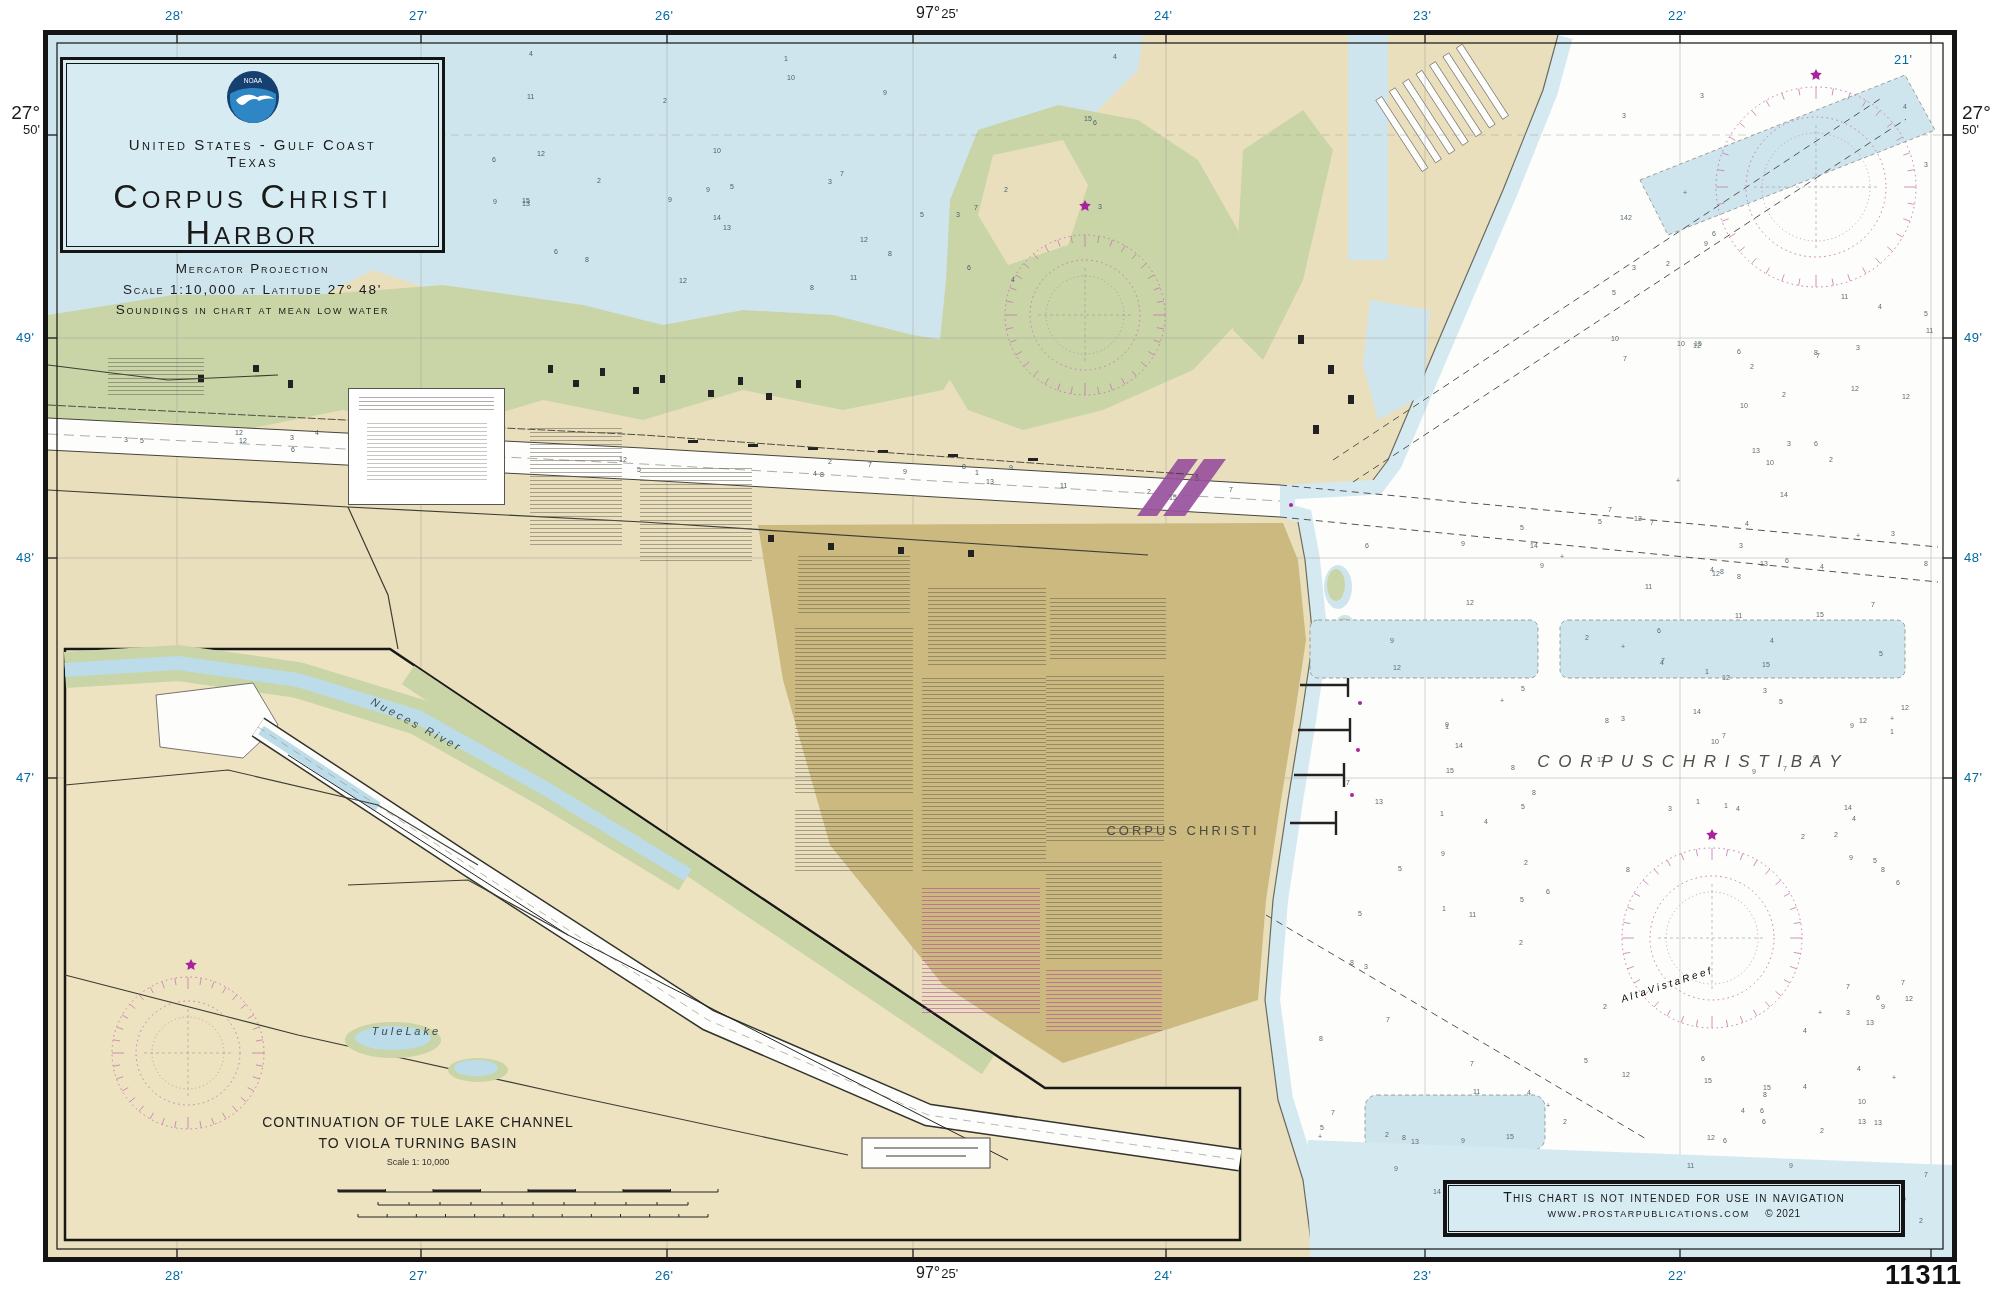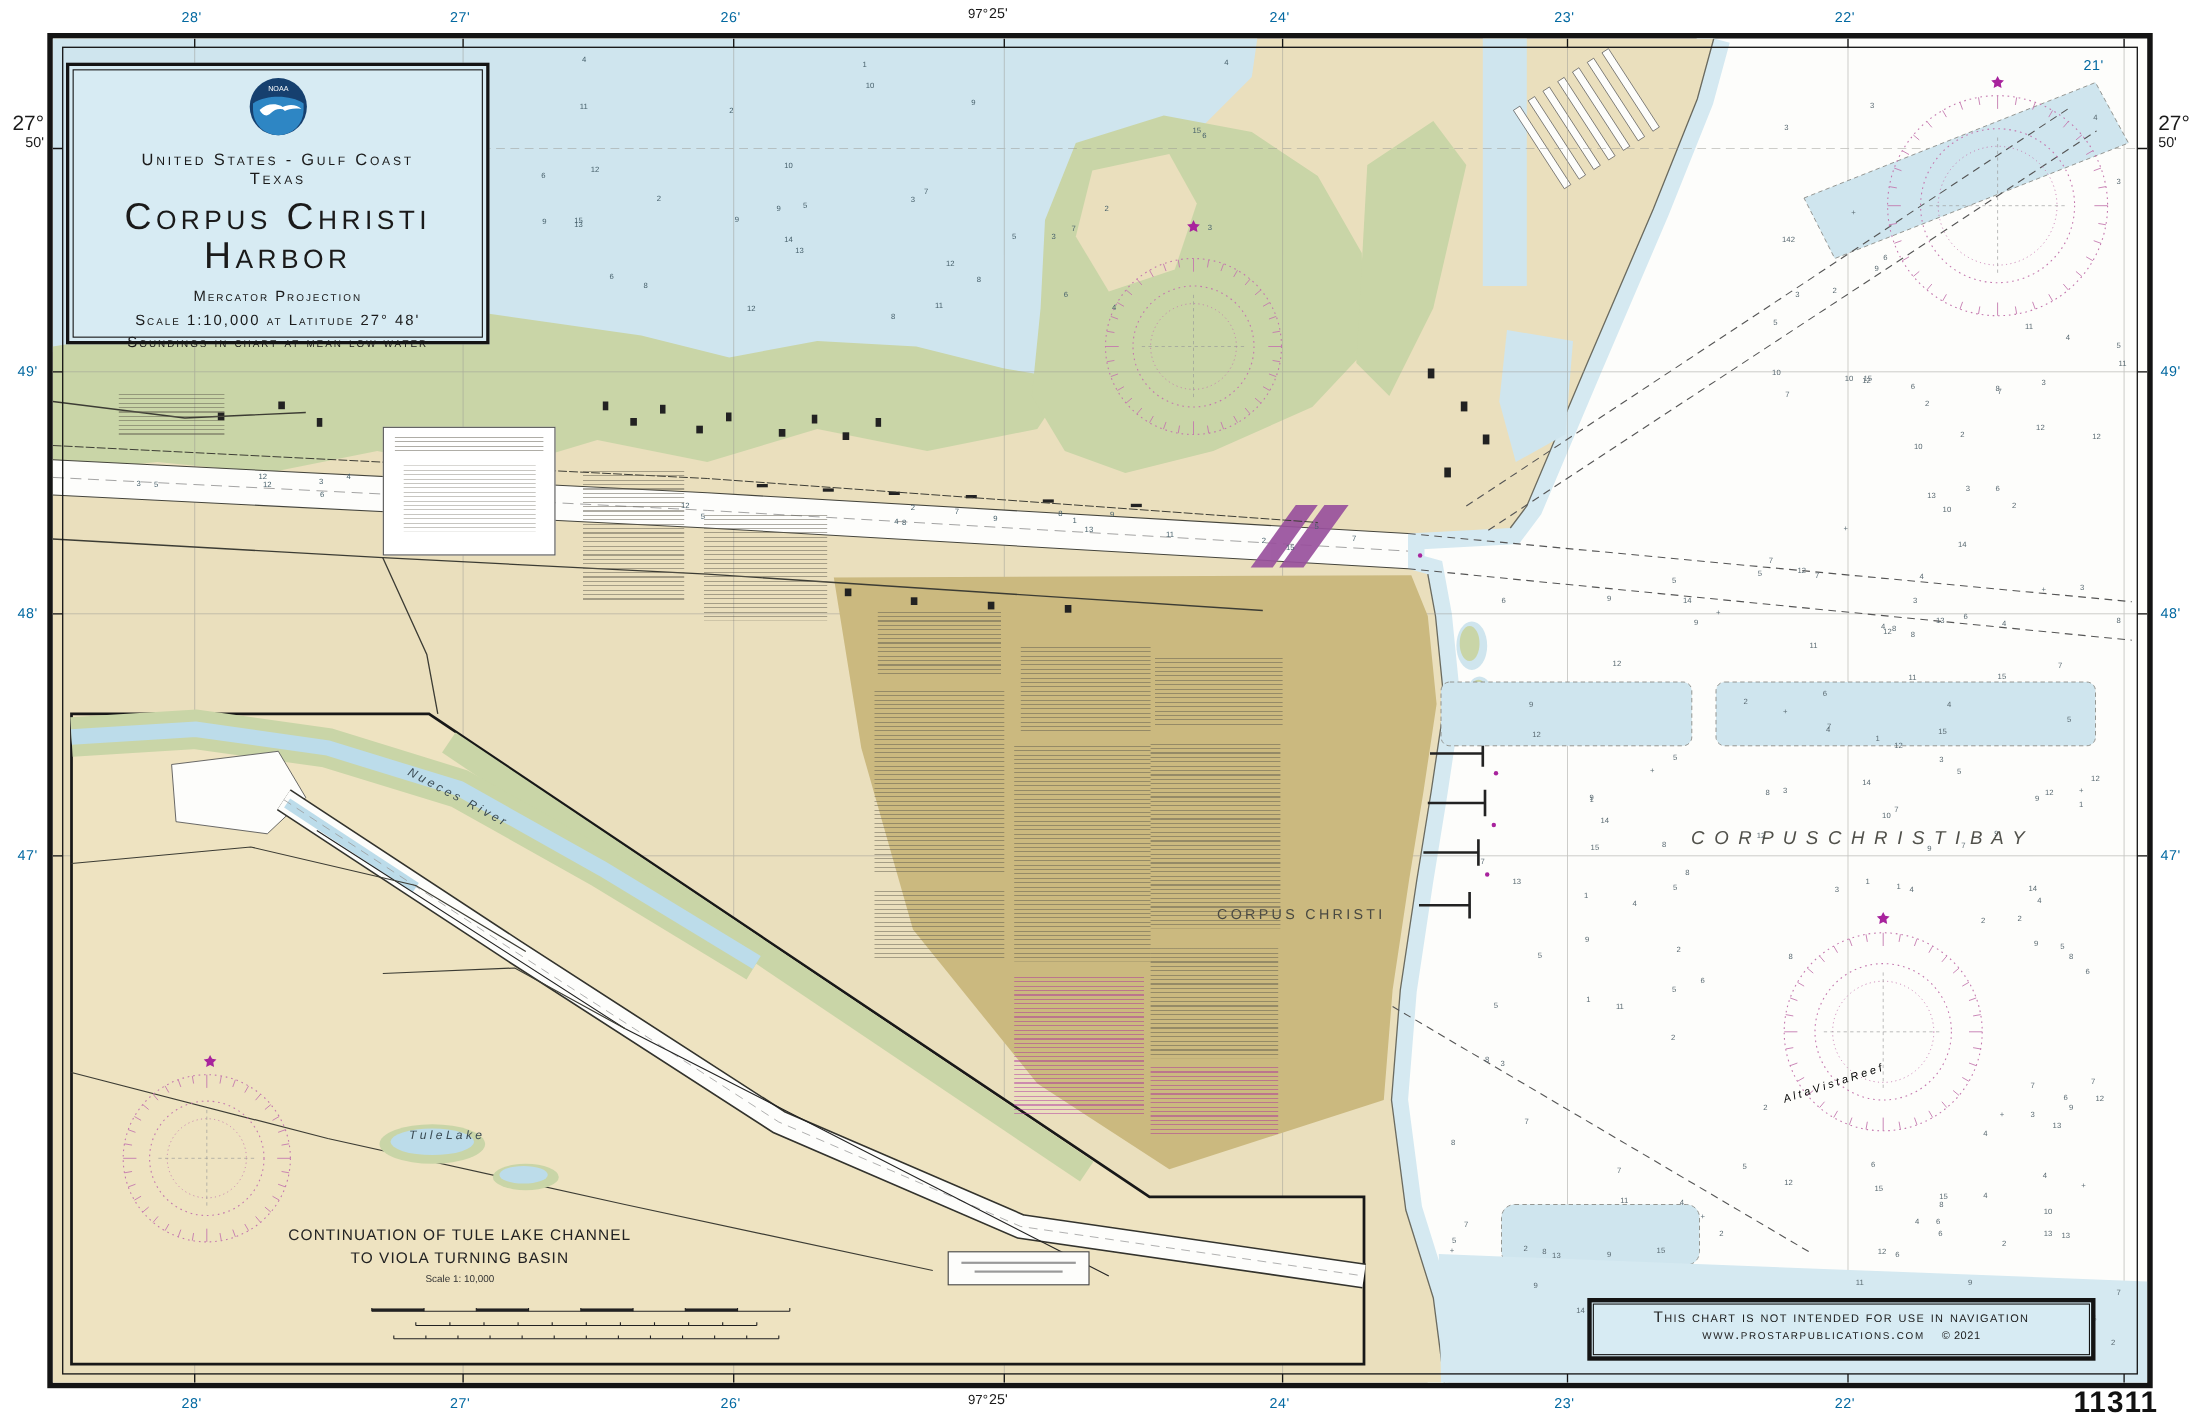--- a/index.html
+++ b/index.html
@@ -4,28 +4,28 @@
 <style>
   html,body{margin:0;padding:0;background:#fff;}
   .stage{position:relative;width:2000px;height:1294px;background:#fff;overflow:hidden;
          font-family:"Liberation Sans",sans-serif;color:#1a1a1a;}
   .frame{position:absolute;left:43px;top:30px;width:1914px;height:1232px;
          border:5px solid #141414;box-sizing:border-box;background:#fdfdfb;}
   .frame svg{display:block;}
   
   .glab{position:absolute;font-size:13px;color:#0369a1;letter-spacing:.5px;white-space:nowrap;}
   .gcomp{position:absolute;display:flex;align-items:baseline;gap:1px;white-space:nowrap;}
-  .gcomp .d{font-size:12px;} .gcomp .m{font-size:13px;}
+  .gcomp .d{font-size:16px;margin-left:36px;} .gcomp .m{font-size:13px;}
   .gside{position:absolute;display:flex;flex-direction:column;align-items:flex-end;line-height:1.05;}
   .gside .d{font-size:19px;} .gside .m{font-size:13px;}
   .gside.r{align-items:flex-start;}
   .chartnum{position:absolute;left:1842px;top:1260px;width:120px;text-align:right;
             font-size:27px;font-weight:bold;letter-spacing:1px;color:#111;}
   
-  .titlebox{position:absolute;left:60px;top:57px;width:385px;height:256px;background:#d7ebf3;
+  .titlebox{position:absolute;left:60px;top:57px;width:385px;height:196px;background:#d7ebf3;
             border:3px solid #141414;box-sizing:border-box;}
   .titlebox .inner{position:absolute;inset:3px;border:1px solid #141414;text-align:center;
                    padding-top:6px;box-sizing:border-box;}
   .tb-region{font-size:15px;letter-spacing:2.5px;font-variant:small-caps;margin-top:4px;}
   .tb-state{font-size:15px;letter-spacing:2.5px;font-variant:small-caps;}
   .tb-title{font-size:34px;letter-spacing:4px;font-variant:small-caps;line-height:1.05;}
   .tb-small{font-size:13.5px;letter-spacing:1.8px;font-variant:small-caps;line-height:1.5;}
   .tb-gap{height:9px;}
   .noaa{width:54px;height:54px;margin:0 auto 4px;}
   

